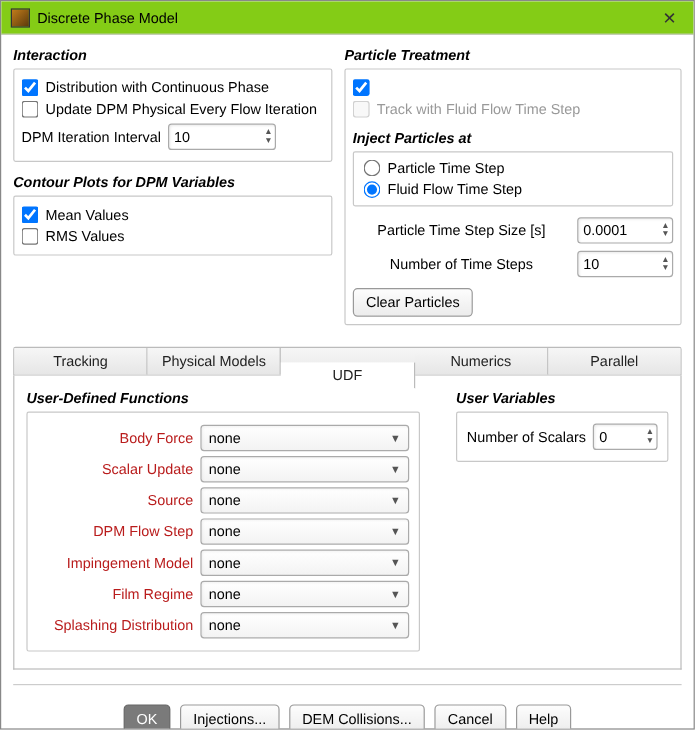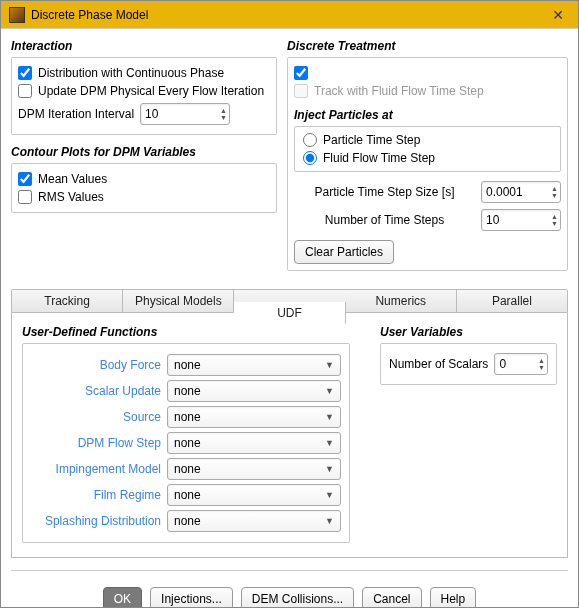--- a/index.html
+++ b/index.html
@@ -13,21 +13,21 @@
     height: 608px;
     overflow: hidden;
     border: 1px solid #888;
   }
   .titlebar {
     height: 28px;
     display: flex;
     align-items: center;
     padding: 0 8px;
     border-bottom: 1px solid #ccc;
-    background: #eab308;
+    background: #84cc16;
   }
   .titlebar .app-icon {
     width: 16px; height: 16px;
     background: linear-gradient(135deg,#c27c1b,#5b3a0b);
     margin-right: 6px;
     border:1px solid #333;
   }
   .titlebar .title {
     flex: 1;
     font-size: 12px;
@@ -161,21 +161,21 @@
   .udf-right { flex:1; }
   .form-row {
     display:flex;align-items:center;
     gap:6px;
     margin:4px 0;
   }
   .form-row label {
     width:130px;
     text-align:right;
     font-size:12px;
-    color:#3b82f6;
+    color:#b91c1c;
   }
   .dropdown {
     flex:1;
     height:22px;
     border:1px solid #aaa;
     border-radius:3px;
     background:linear-gradient(#fff,#f3f3f3);
     display:flex;align-items:center;justify-content:space-between;
     padding:0 6px;
     font-size:12px;
@@ -249,21 +249,21 @@
           <label class="check-row">
             <input type="checkbox" style="">
             <span>RMS Values</span>
           </label>
         </div>
       </div>
     </div>
 
     <div class="col-right">
       <div class="group">
-        <div class="group-title">Discrete Treatment</div>
+        <div class="group-title">Particle Treatment</div>
         <div class="group-body">
           <label class="check-row">
             <input type="checkbox" checked="" style="">
           </label>
           <label class="check-row disabled">
             <input type="checkbox" disabled="" style="">
             <span>Track with Fluid Flow Time Step</span>
           </label>
 
           <div class="group-title" style="margin-top:6px;">Inject Particles at</div>

